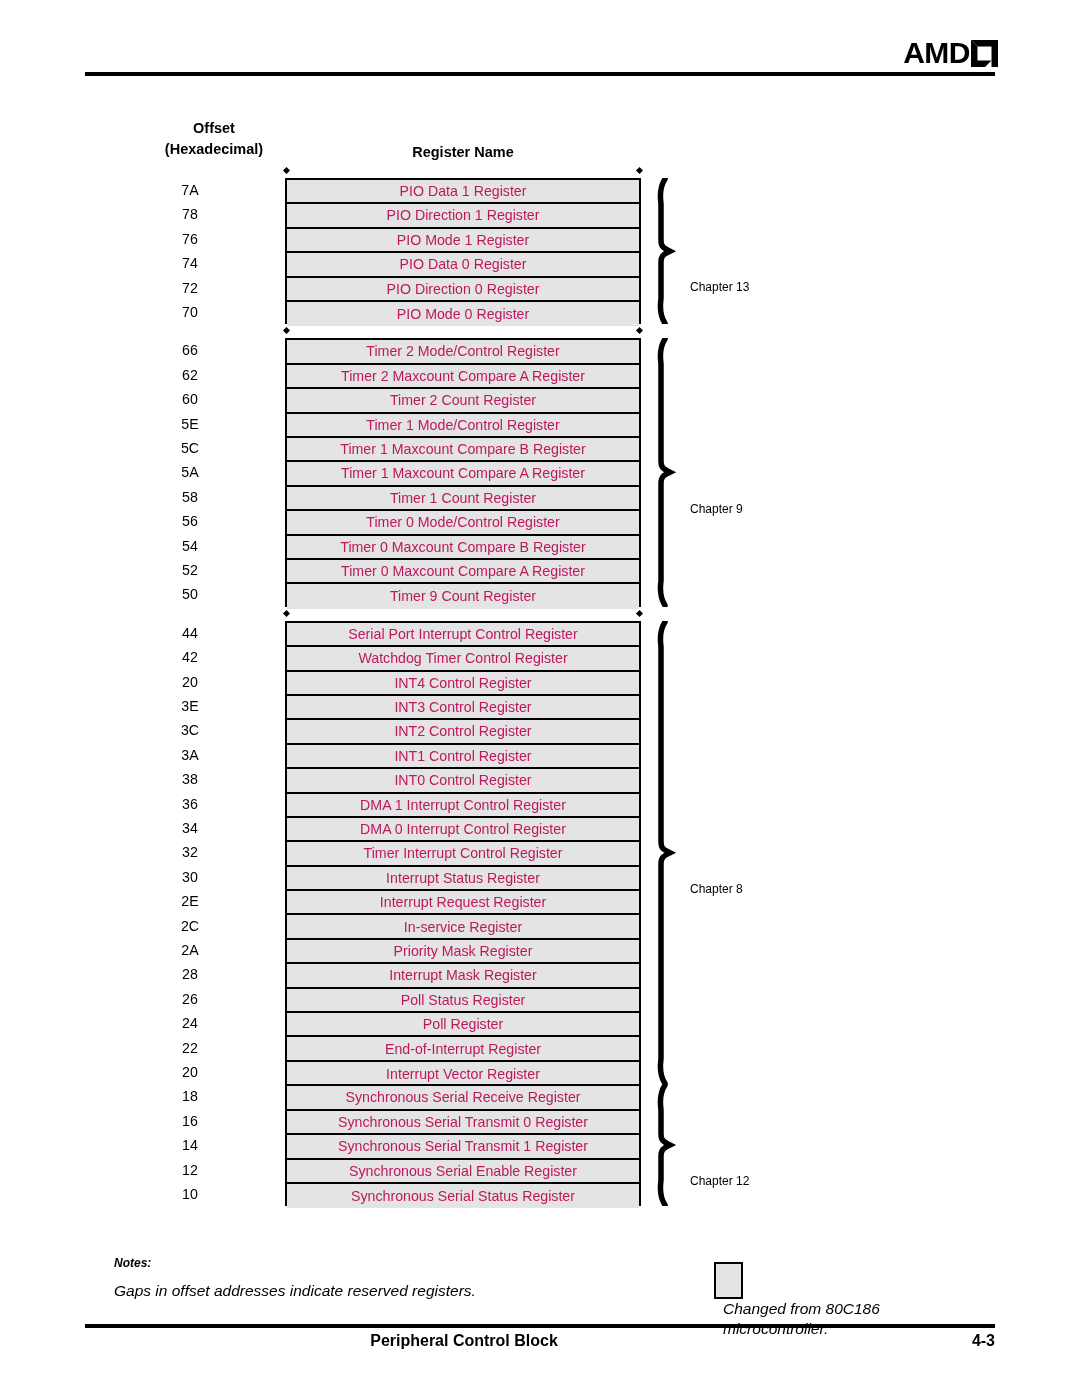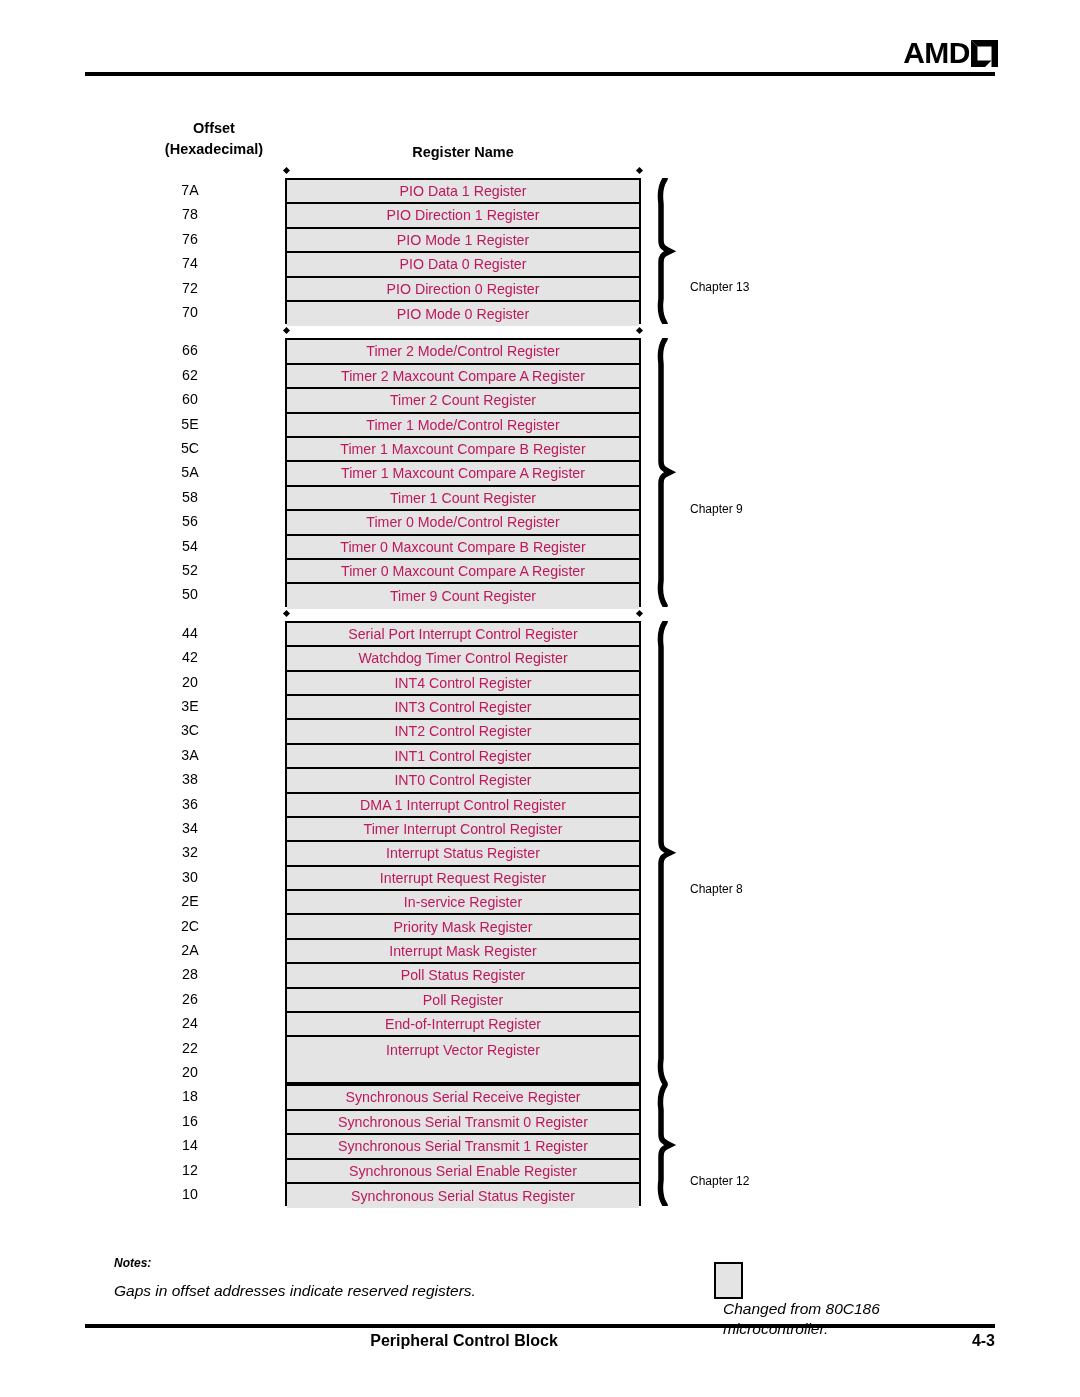--- a/index.html
+++ b/index.html
@@ -382,20 +382,23 @@
         <div class="reg-row">
           <span class="reg-name">INT1 Control Register</span>
         </div>
         <div class="reg-row">
           <span class="reg-name">INT0 Control Register</span>
         </div>
         <div class="reg-row">
           <span class="reg-name">DMA 1 Interrupt Control Register</span>
         </div>
         <div class="reg-row">
+          <span class="reg-name">DMA 0 Interrupt Control Register</span>
+        </div>
+        <div class="reg-row">
           <span class="reg-name">Timer Interrupt Control Register</span>
         </div>
         <div class="reg-row">
           <span class="reg-name">Interrupt Status Register</span>
         </div>
         <div class="reg-row">
           <span class="reg-name">Interrupt Request Register</span>
         </div>
         <div class="reg-row">
           <span class="reg-name">In-service Register</span>

